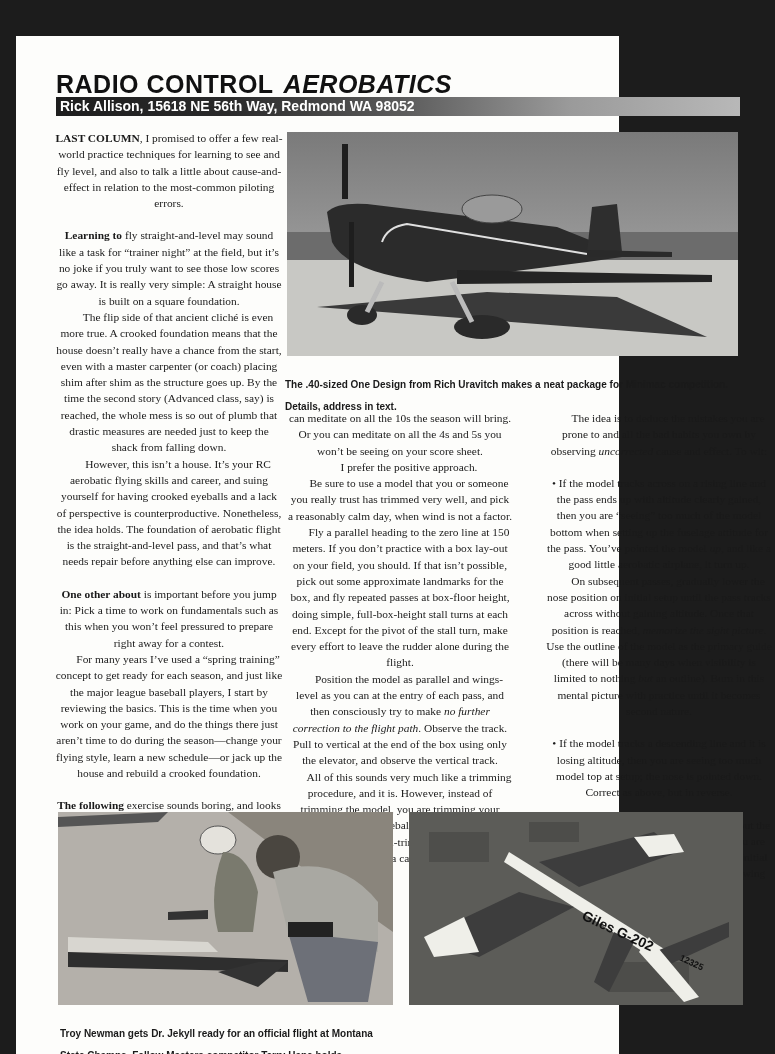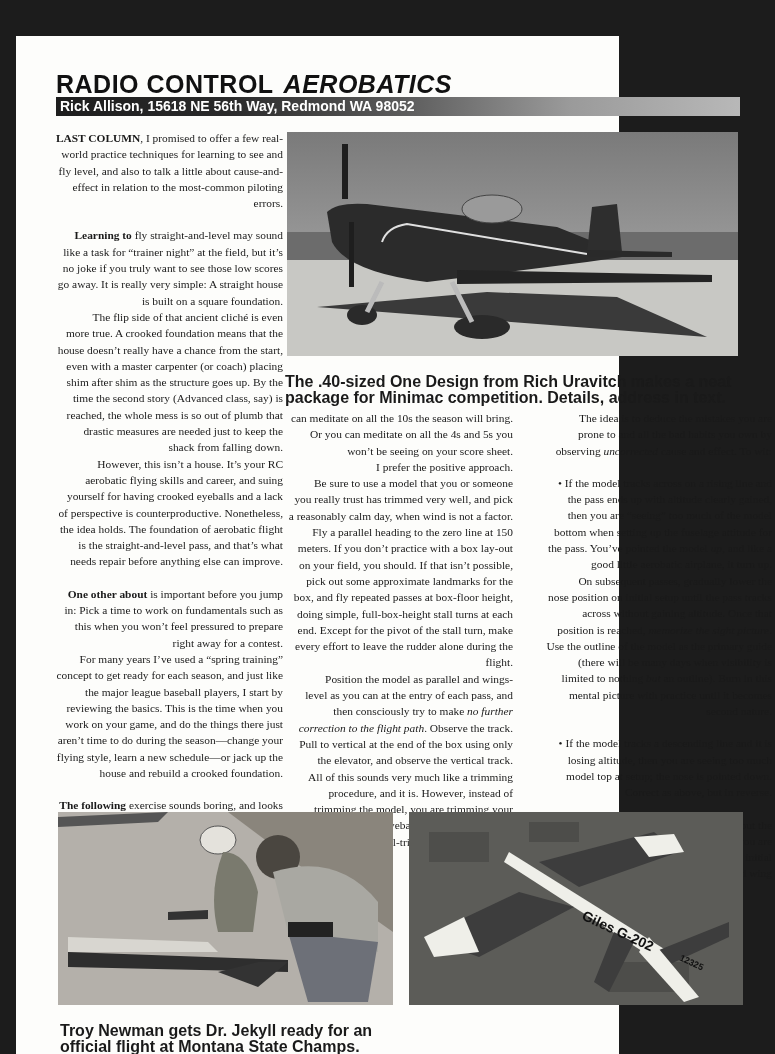--- a/index.html
+++ b/index.html
@@ -4,33 +4,33 @@
 <style>
   html, body { margin:0; padding:0; }
   body { width:775px; height:1054px; background:#1c1c1c; position:relative; overflow:hidden; }
   .page { position:absolute; left:16px; top:0; width:603px; height:1043px; background:#fdfdfb;margin-top:36px; }
   .title { position:absolute; left:40px; top:34px; font-family:"Liberation Sans", sans-serif; font-weight:bold; font-size:25px; letter-spacing:0.5px; color:#111; white-space:nowrap; }
   .title .it { font-style:italic; margin-left:10px; }
   .byline { position:absolute; left:40px; top:61px; width:684px; height:19px;
     background:linear-gradient(to right, #1e1e1e 0%, #2a2a2a 25%, #5a5a5a 50%, #9a9a9a 75%, #b8b8b8 100%);
     color:#fff; font-family:"Liberation Sans", sans-serif; font-weight:bold; font-size:14px; line-height:19px; padding-left:4px; box-sizing:border-box; white-space:nowrap; }
   .col { position:absolute; font-family:"Liberation Serif", serif; font-size:11.4px; line-height:16.3px; color:#1a1a1a; }
-  .col p { margin:0; text-align:right; }
+  .col p { margin:0; text-align:center; }
   .col p.ind { text-indent:18px; }
   .col p.gap { margin-top:16px; }
   .col b { font-weight:bold; }
   .col1 { left:39px; top:94px; width:228px; }
   .col2 { left:271px; top:374px; width:226px; }
   .col3 { left:530px; top:374px; width:226px; }
   .photo { position:absolute; overflow:hidden; }
   .photo svg { display:block; width:100%; height:100%; }
   .photo-top { left:271px; top:96px; width:451px; height:224px; }
   .photo-bl { left:42px; top:776px; width:335px; height:193px; }
   .photo-br { left:393px; top:776px; width:334px; height:193px; }
-  .caption { position:absolute; font-family:"Liberation Sans", sans-serif; font-weight:bold; font-size:16px; line-height:16px; color:#1a1a1a; }
+  .caption { position:absolute; font-family:"Liberation Sans", sans-serif; font-weight:bold; font-size:10px; line-height:22px; color:#1a1a1a; }
   .cap-top { left:269px; top:338px; width:460px; }
   .cap-bl { left:44px; top:987px; width:340px; }
   .cap-br { left:397px; top:987px; width:330px; }
   .folio { position:absolute; left:40px; top:1022px; font-family:"Liberation Sans", sans-serif; font-size:15px; color:#b91c1c; white-space:nowrap; }
   .folio b { font-weight:bold; margin-right:4px; }
 </style>
 </head>
 <body>
 
 <div class="page">

